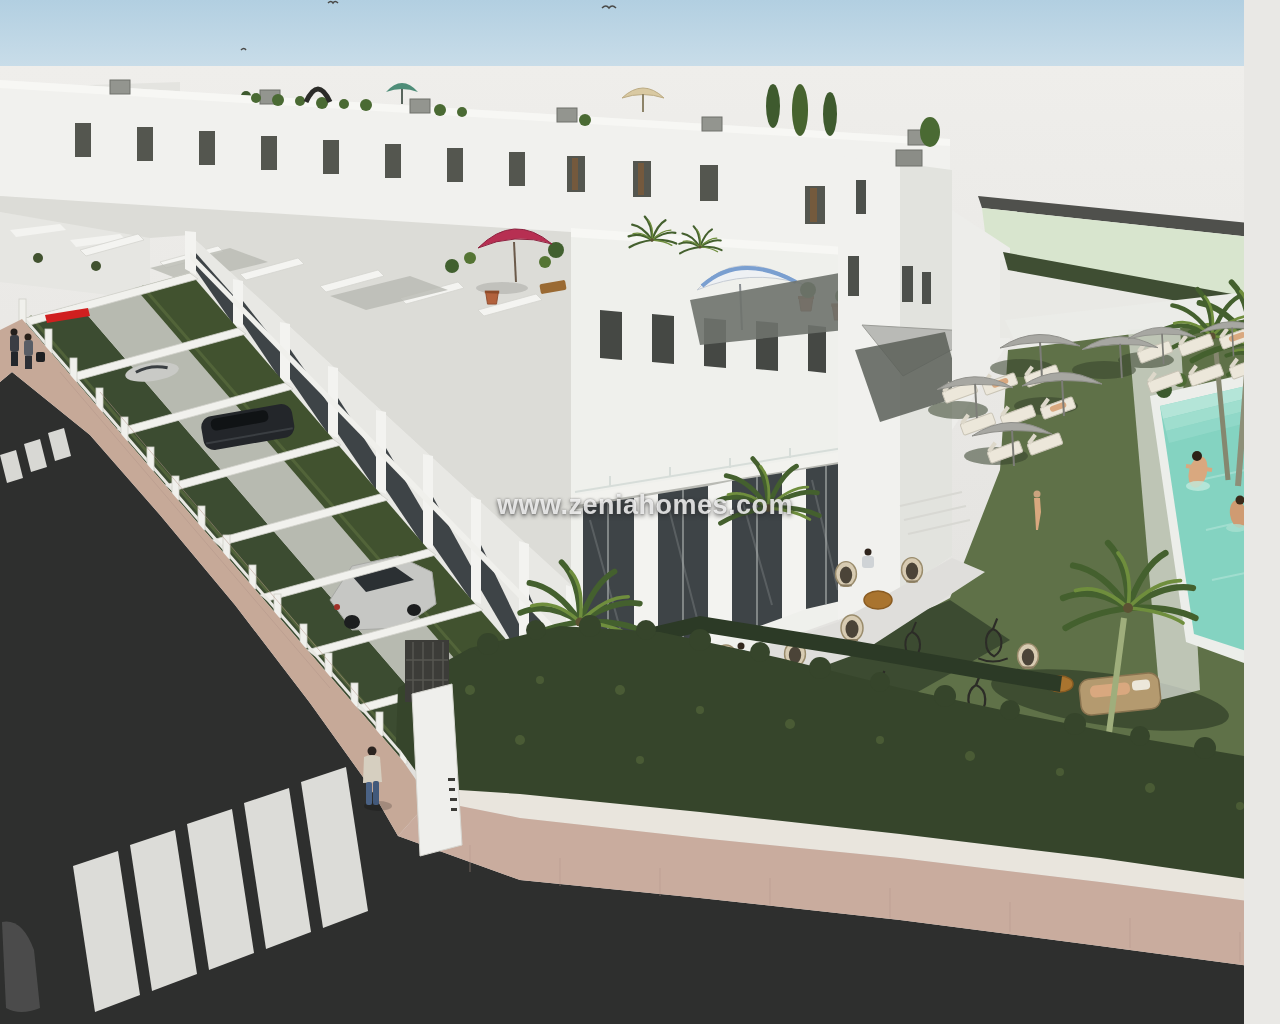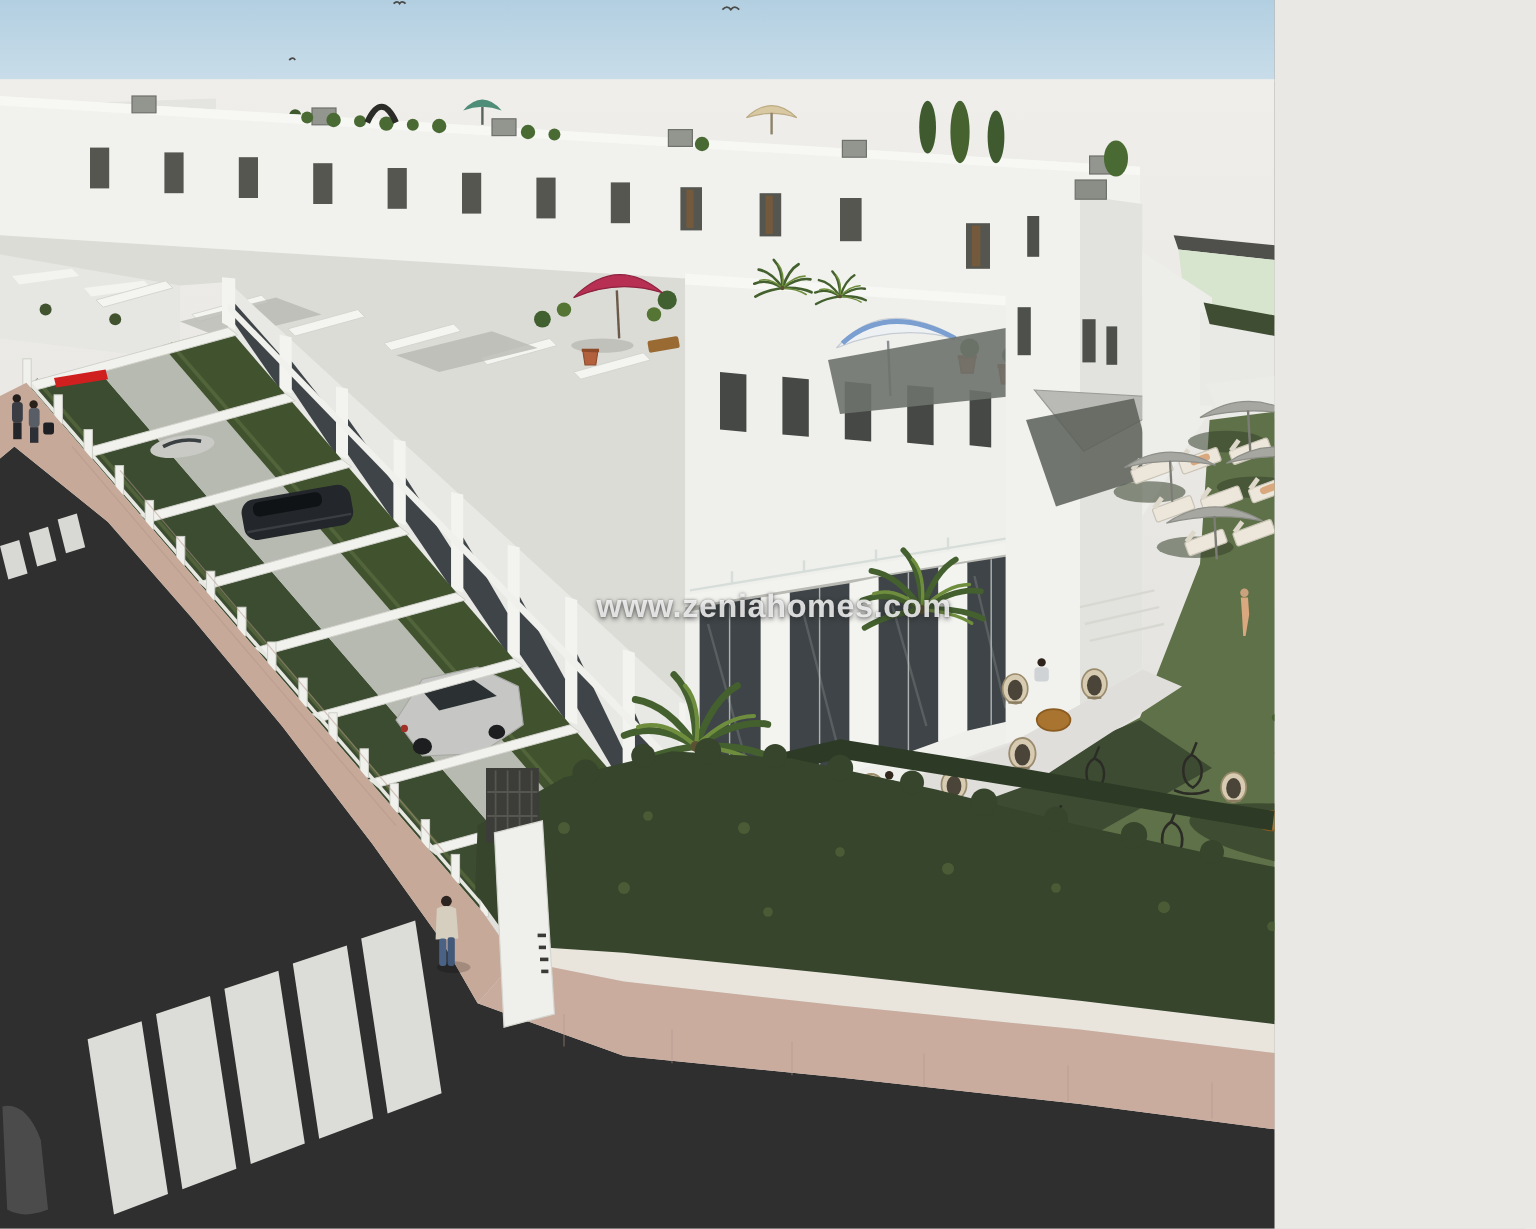--- a/index.html
+++ b/index.html
@@ -1,16 +1,16 @@
 <!DOCTYPE html>
 <html><head>
 <meta charset="utf-8">
 <style>
   html,body{margin:0;padding:0;background:#e9e8e5;font-family:"Liberation Sans",sans-serif;}
-  .stage{position:relative;width:1062px;height:1024px;overflow:hidden;background:#737373;}
+  .stage{position:relative;width:1244px;height:1024px;overflow:hidden;background:#a16207;}
   .stage svg{position:absolute;left:0;top:0;display:block;}
   .watermark{
     position:absolute;left:497px;top:490px;width:300px;
     font-size:27px;font-weight:bold;letter-spacing:.5px;white-space:nowrap;
     color:rgba(252,252,252,.82);
     text-shadow:0 2px 4px rgba(35,35,35,.65), 0 0 2px rgba(70,70,70,.5);
     pointer-events:none;
   }
 </style>
 </head>

